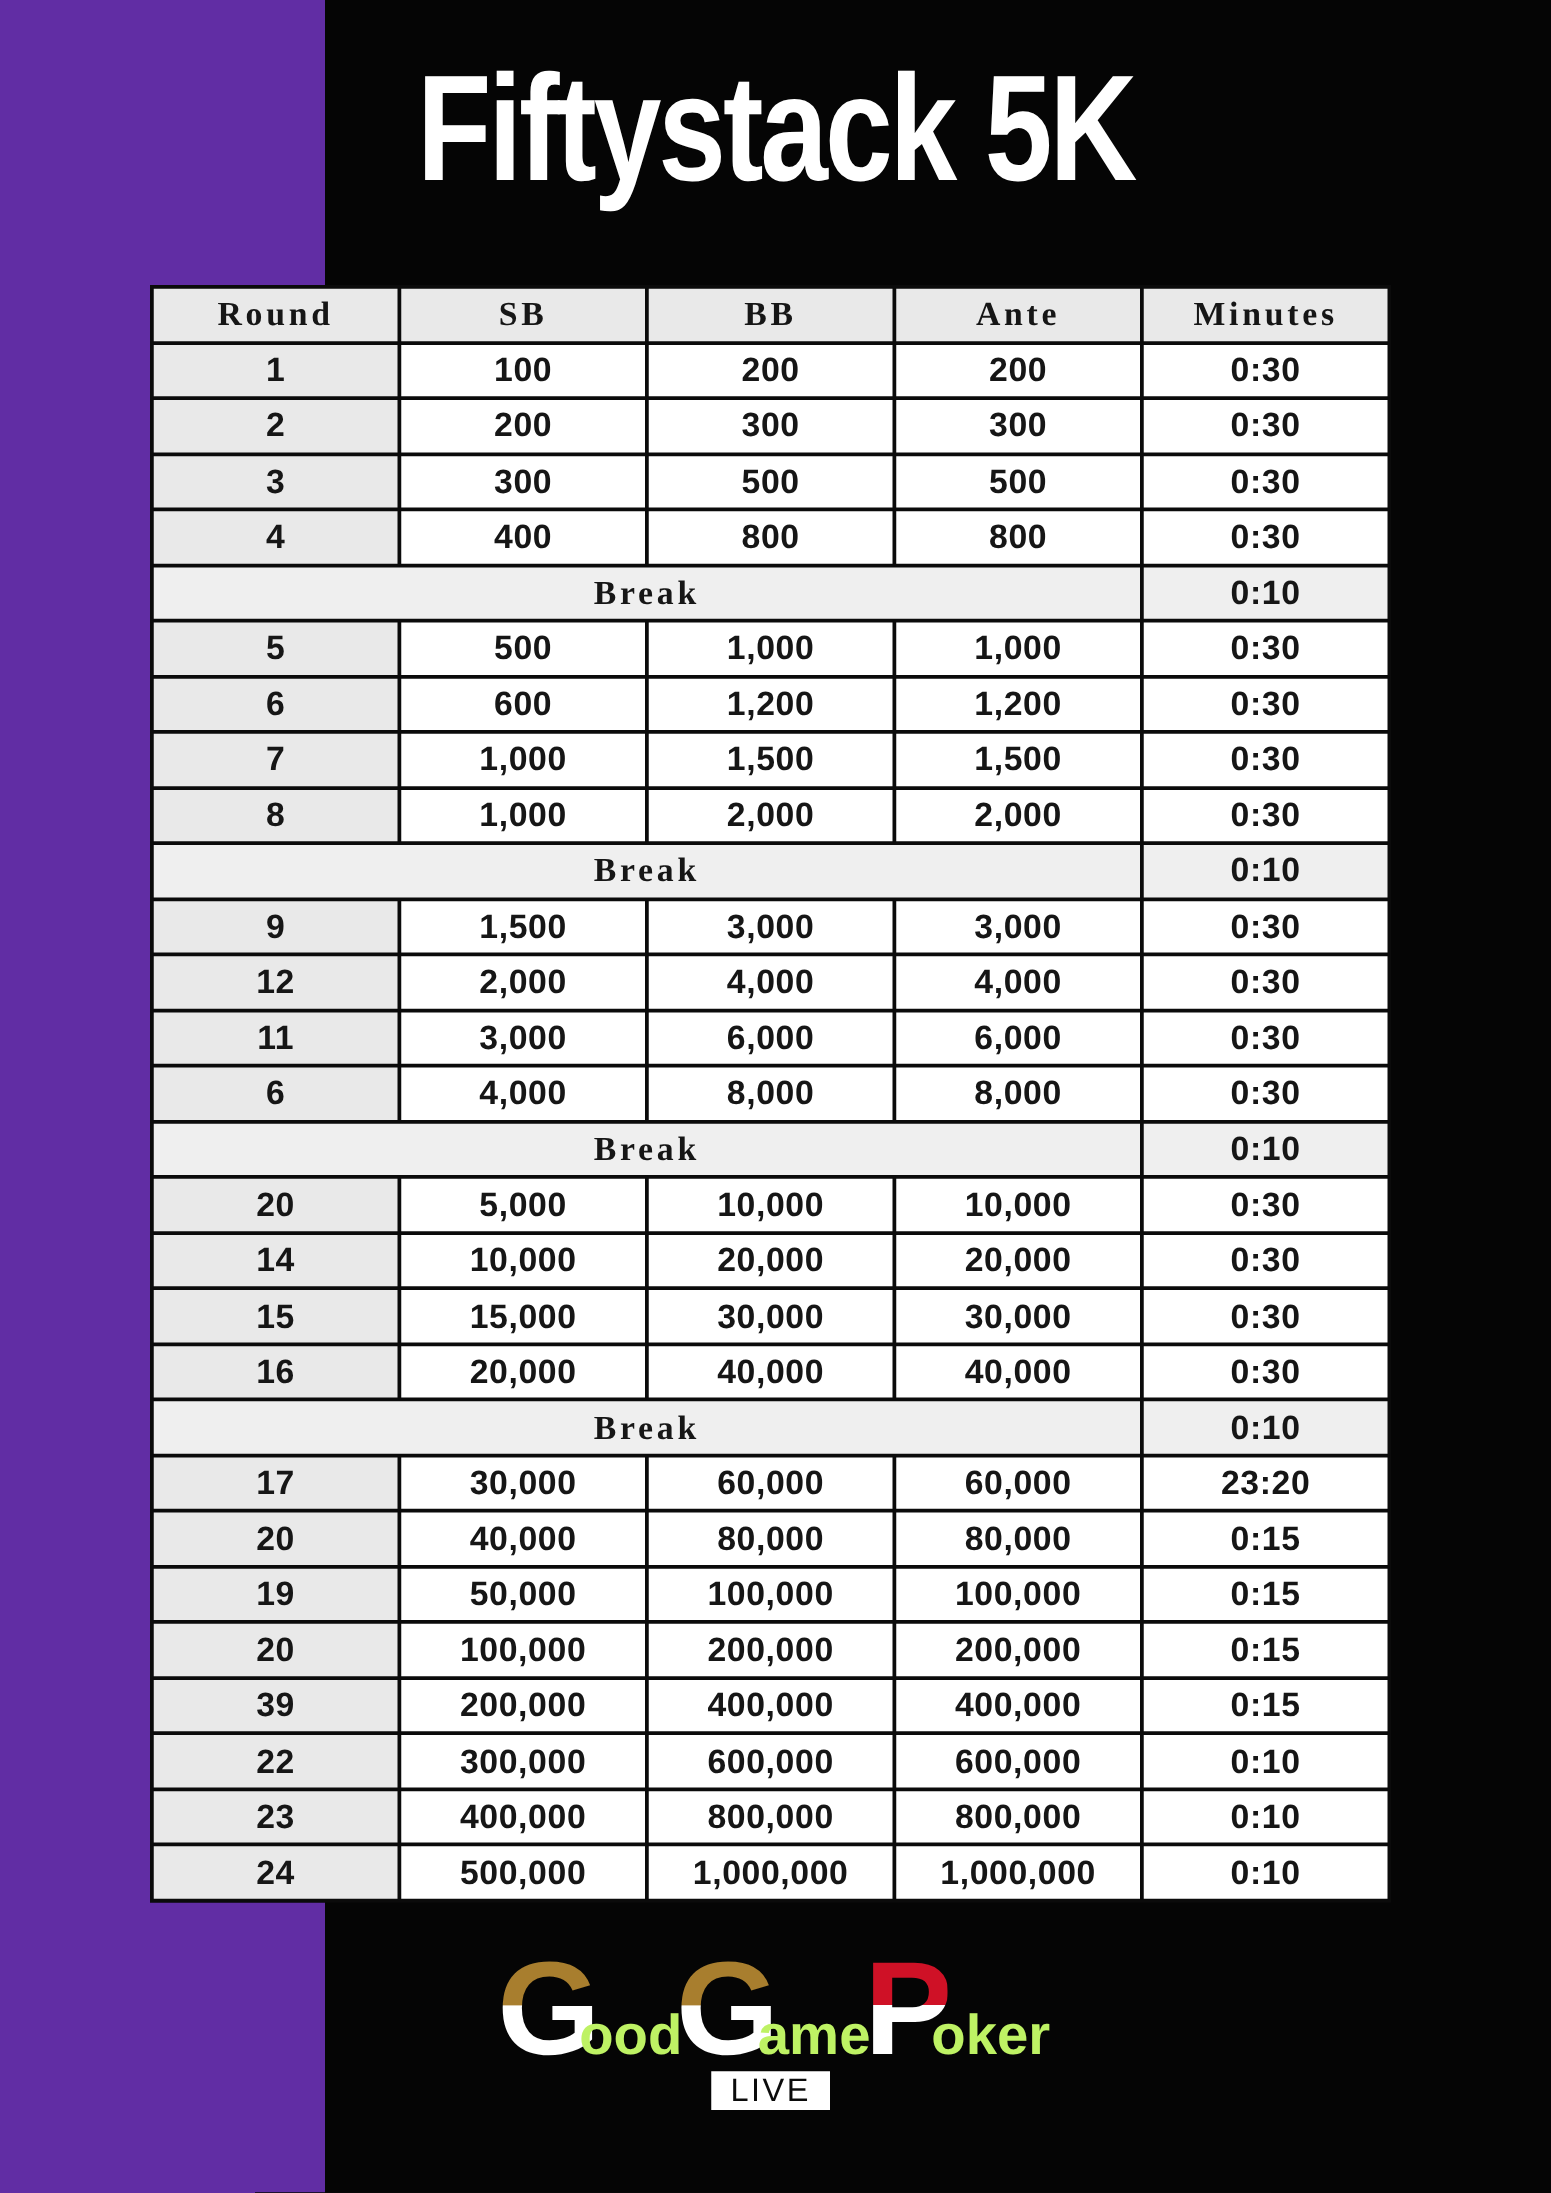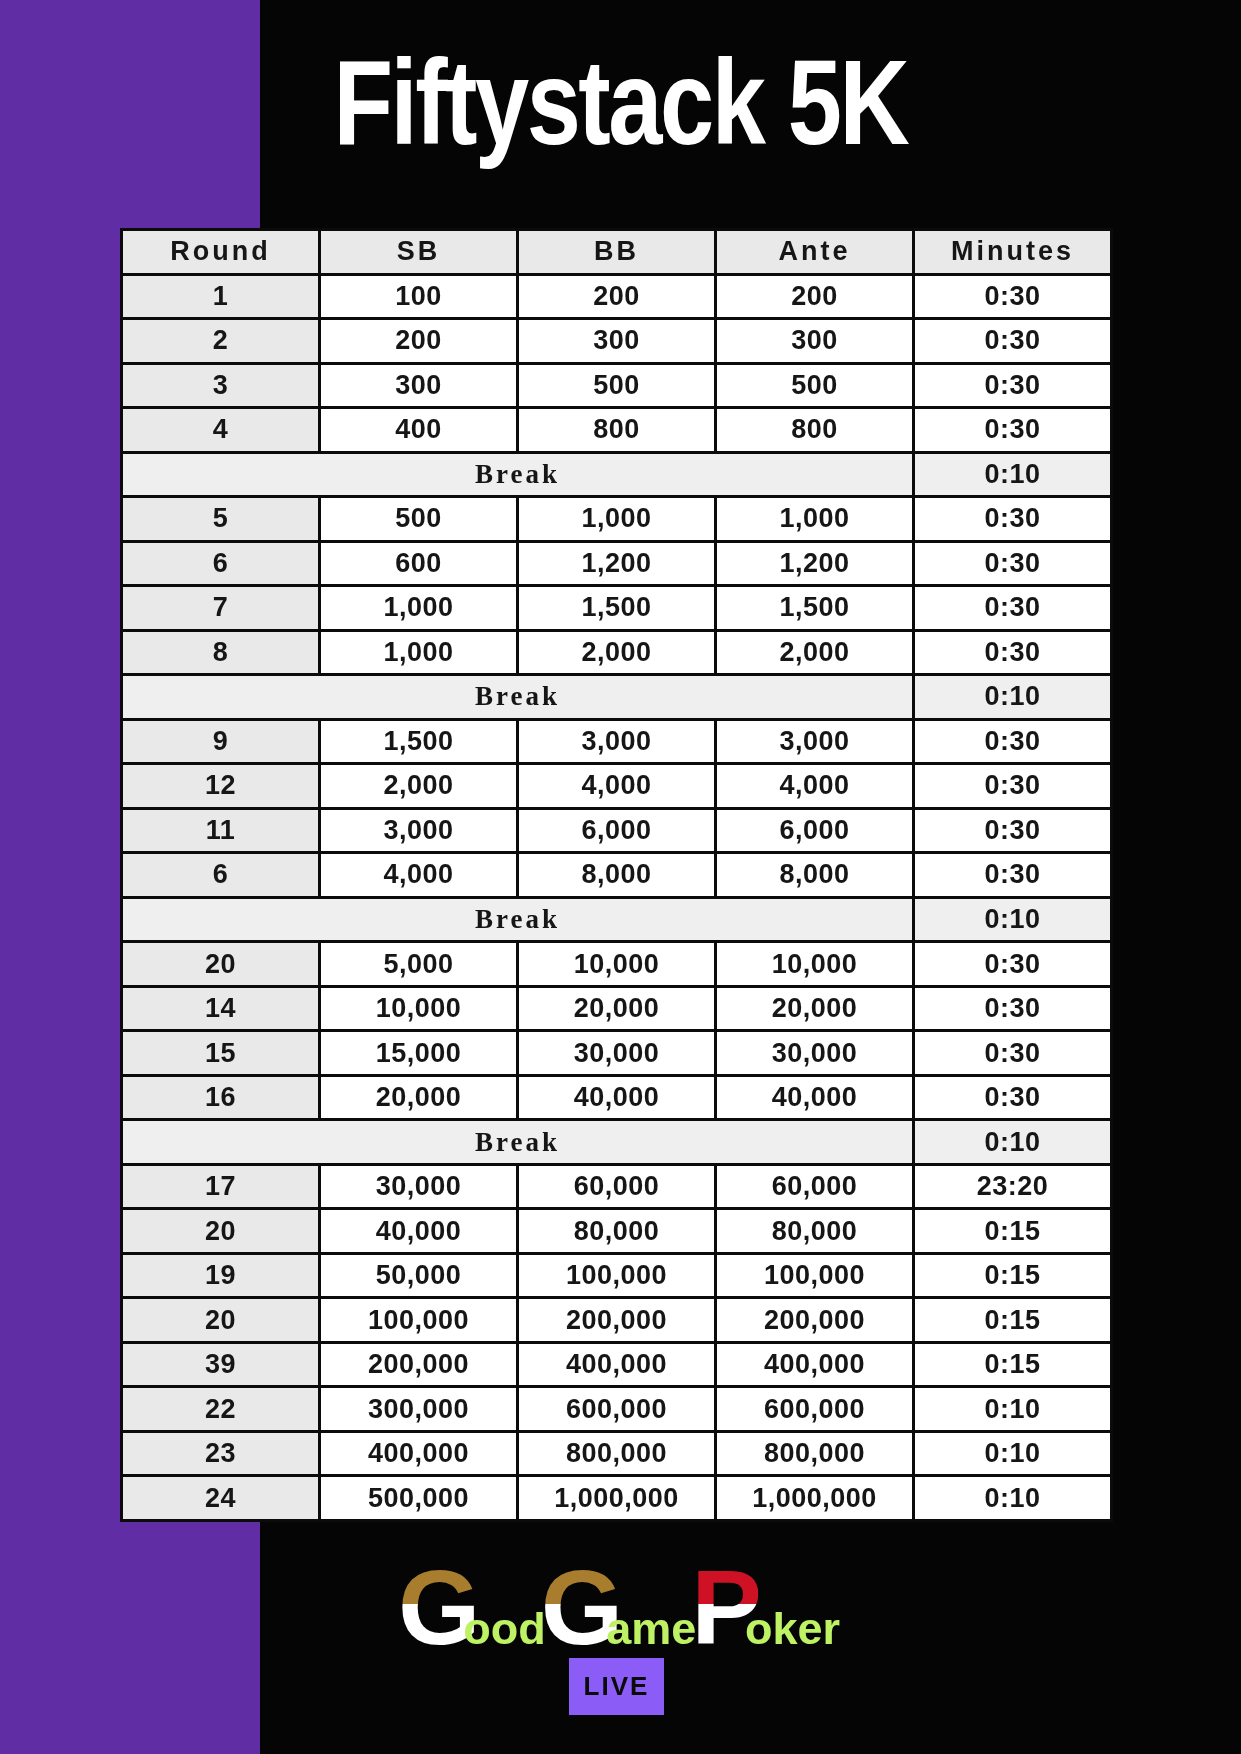--- a/index.html
+++ b/index.html
@@ -23,43 +23,43 @@
     box-sizing:border-box; background:#0b0b0b; border:3px solid #0b0b0b;
     display:grid; grid-template-columns:repeat(5,1fr);
     grid-template-rows:repeat(29,1fr); gap:3px;
   }
   .cell {
     display:flex; align-items:center; justify-content:center;
     background:#ffffff; color:#161616; font-weight:700; font-size:27px;
     letter-spacing:0.5px; overflow:hidden;
   }
   .cell.gray { background:var(--cellgray,#e9e9e9); }
-  .cell.hdr { background:var(--cellgray,#e9e9e9); letter-spacing:3px; }
+  .cell.hdr { background:var(--cellgray,#e9e9e9); letter-spacing:3px;font-family:Liberation Serif, serif; }
   .cell.break-label { grid-column:span 4; background:var(--breakgray,#efefef); letter-spacing:3px;font-family:Liberation Serif, serif; }
   .cell.break-min { background:var(--breakgray,#efefef); }
   .logo {
     position:absolute; left:120px; top:1566px; width:993px;
     display:flex; flex-direction:column; align-items:center;
   }
   .ggp-row { display:flex; align-items:baseline; }
   .cap {
     font-size:106px; font-weight:900; line-height:0.78; letter-spacing:-4px;
     -webkit-background-clip:text; background-clip:text; color:transparent;
     display:inline-block;
   }
   .cap.gold { background-image:linear-gradient(180deg, var(--gold,#a87e2e) 0 46%, #ffffff 46% 100%); }
   .cap.red  { background-image:linear-gradient(180deg, var(--red,#cf1126) 0 46%, #ffffff 46% 100%); }
   .small {
     font-size:45px; font-weight:700; color:#bef264; line-height:1;
     margin:0 -5px 0 -13px; position:relative; z-index:2;
   }
   .live-badge {
-    margin-top:7px; background:#8b5cf6; color:#0b0b0b;
-    font-weight:700; font-size:26px; letter-spacing:2px;
-    padding:13px 15px; line-height:1.2;
+    margin-top:7px; background:#ffffff; color:#0b0b0b;
+    font-weight:400; font-size:26px; letter-spacing:2px;
+    padding:0 15px; line-height:1.2;
   }
 </style>
 </head>
 <body style="--purple: #612da4; --black: #050505; --cellgray: #e9e9e9; --breakgray: #efefef; --gold: #a87e2e; --red: #cf1126;">
 
 <div class="purple-stripe"></div>
 
 <div class="title">Fiftystack 5K</div>
 
 <div class="structure-table">

